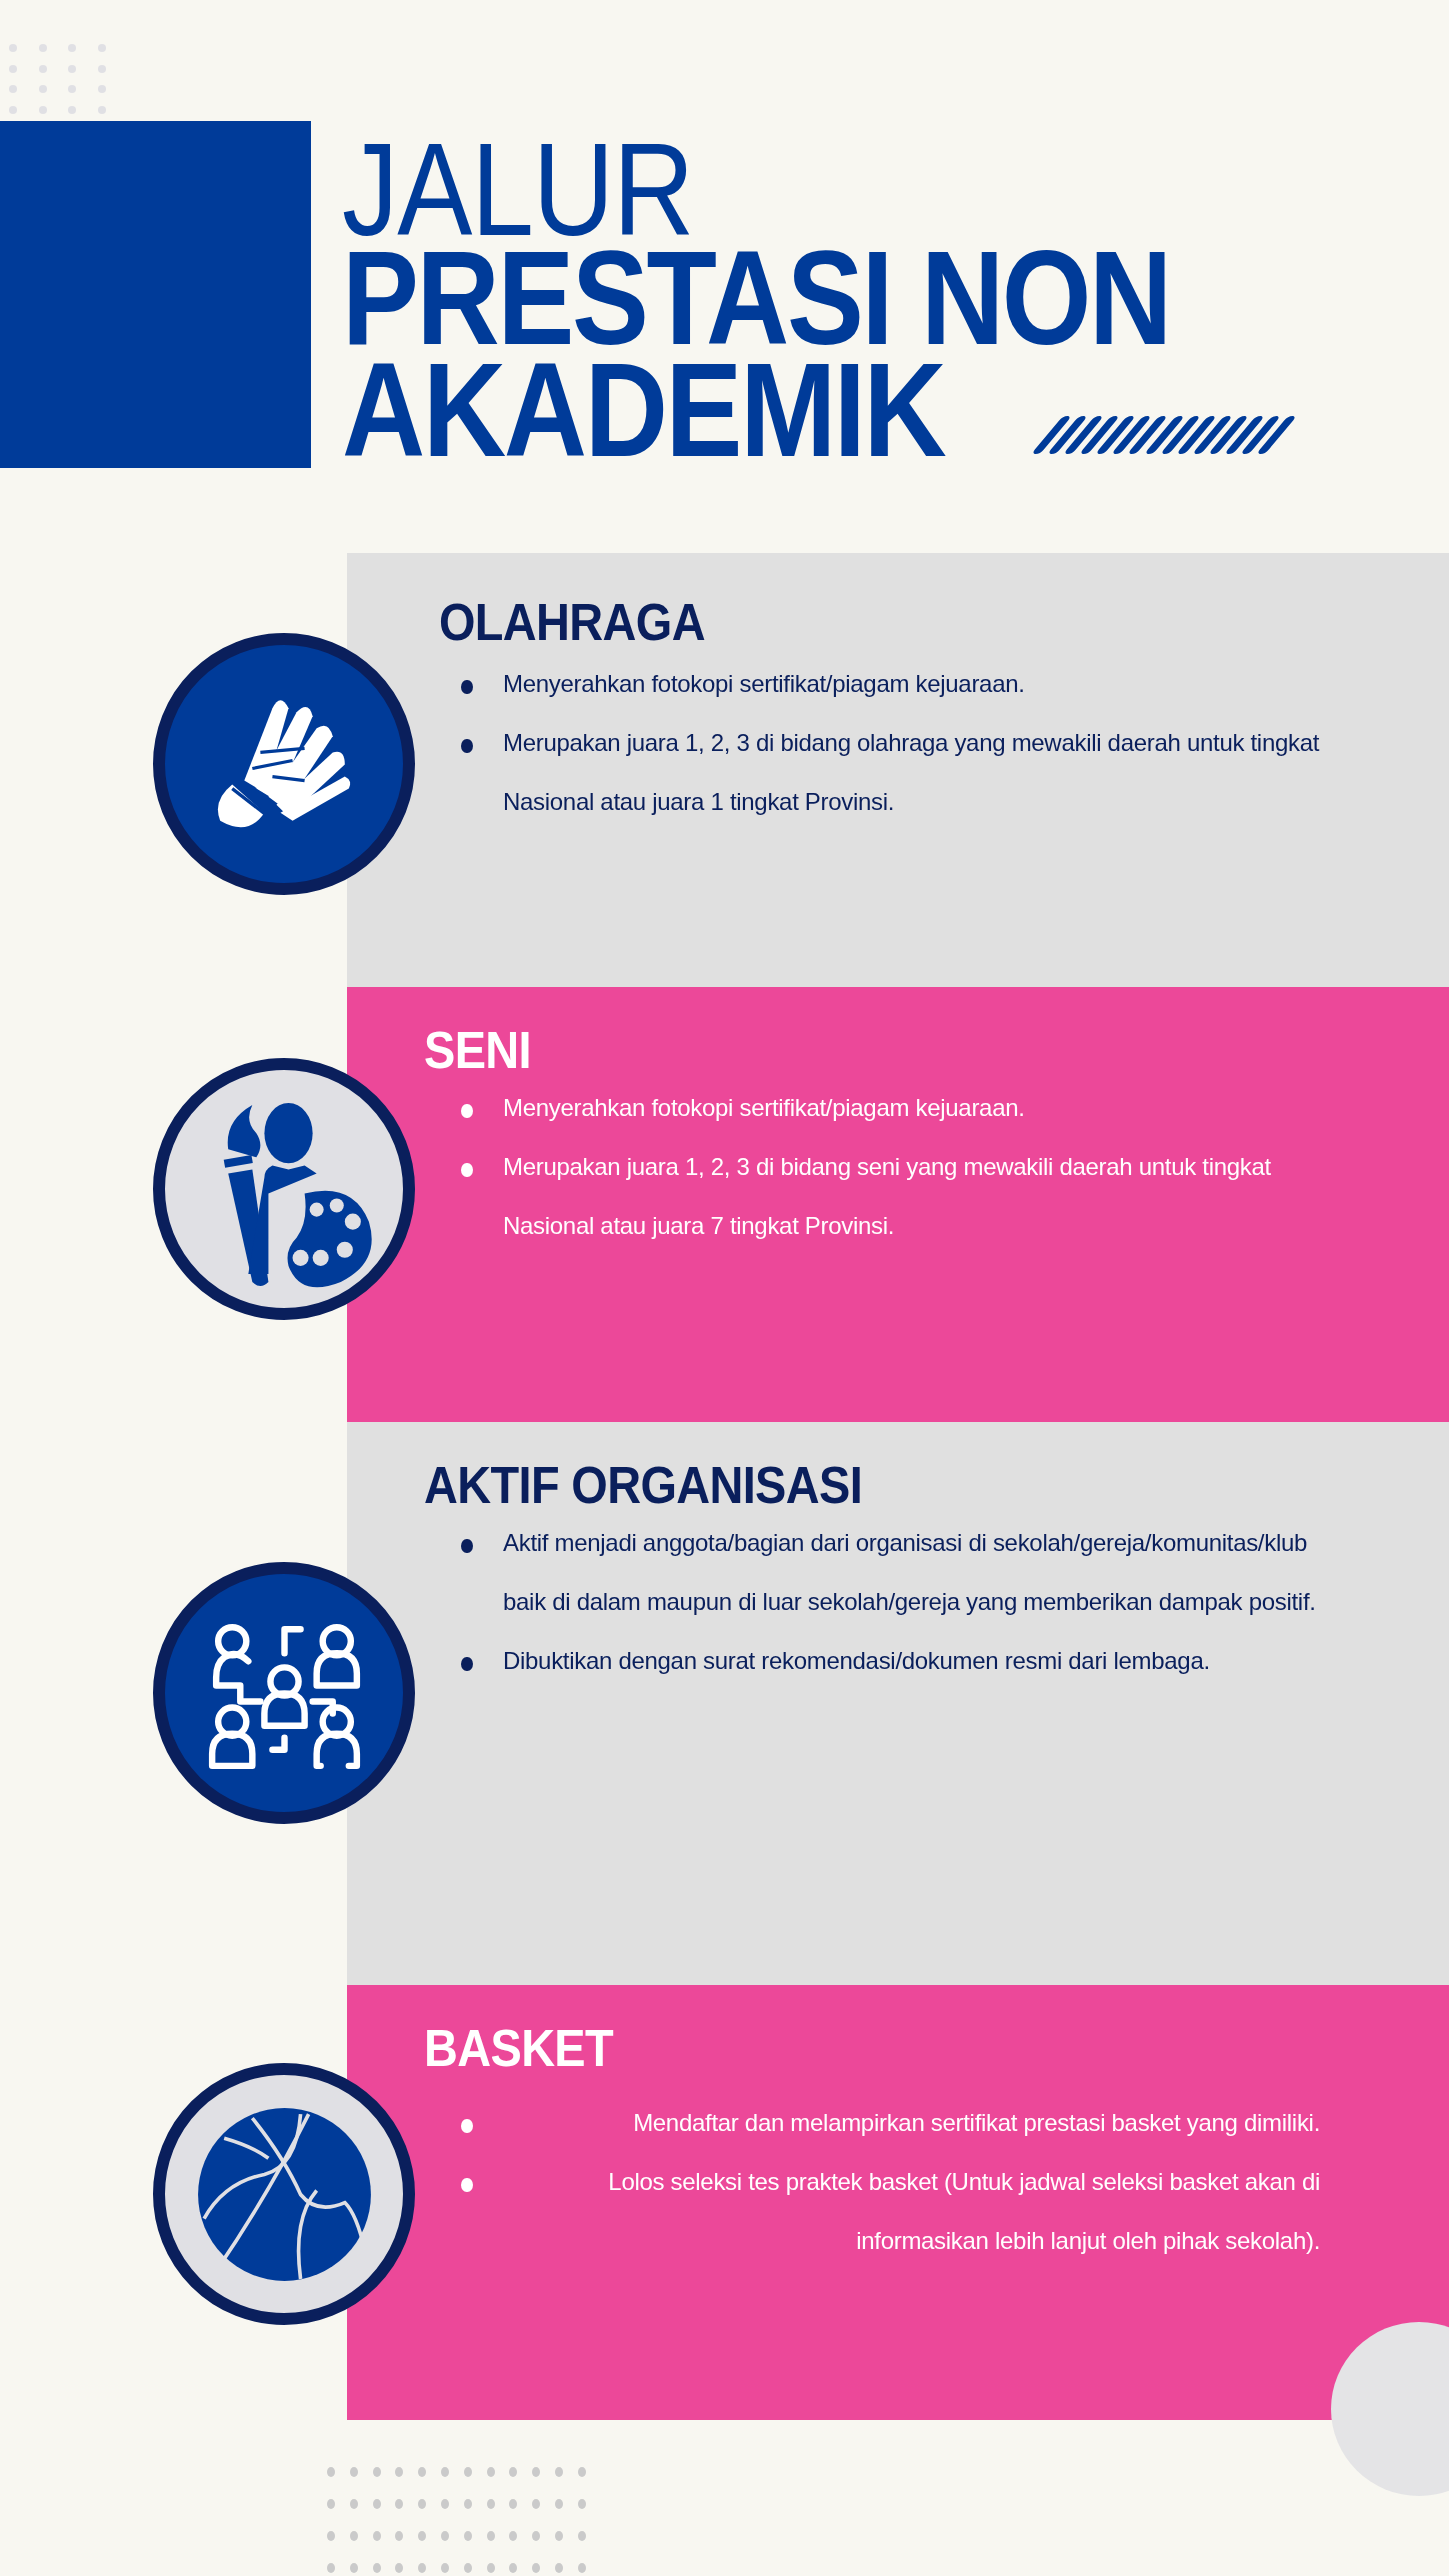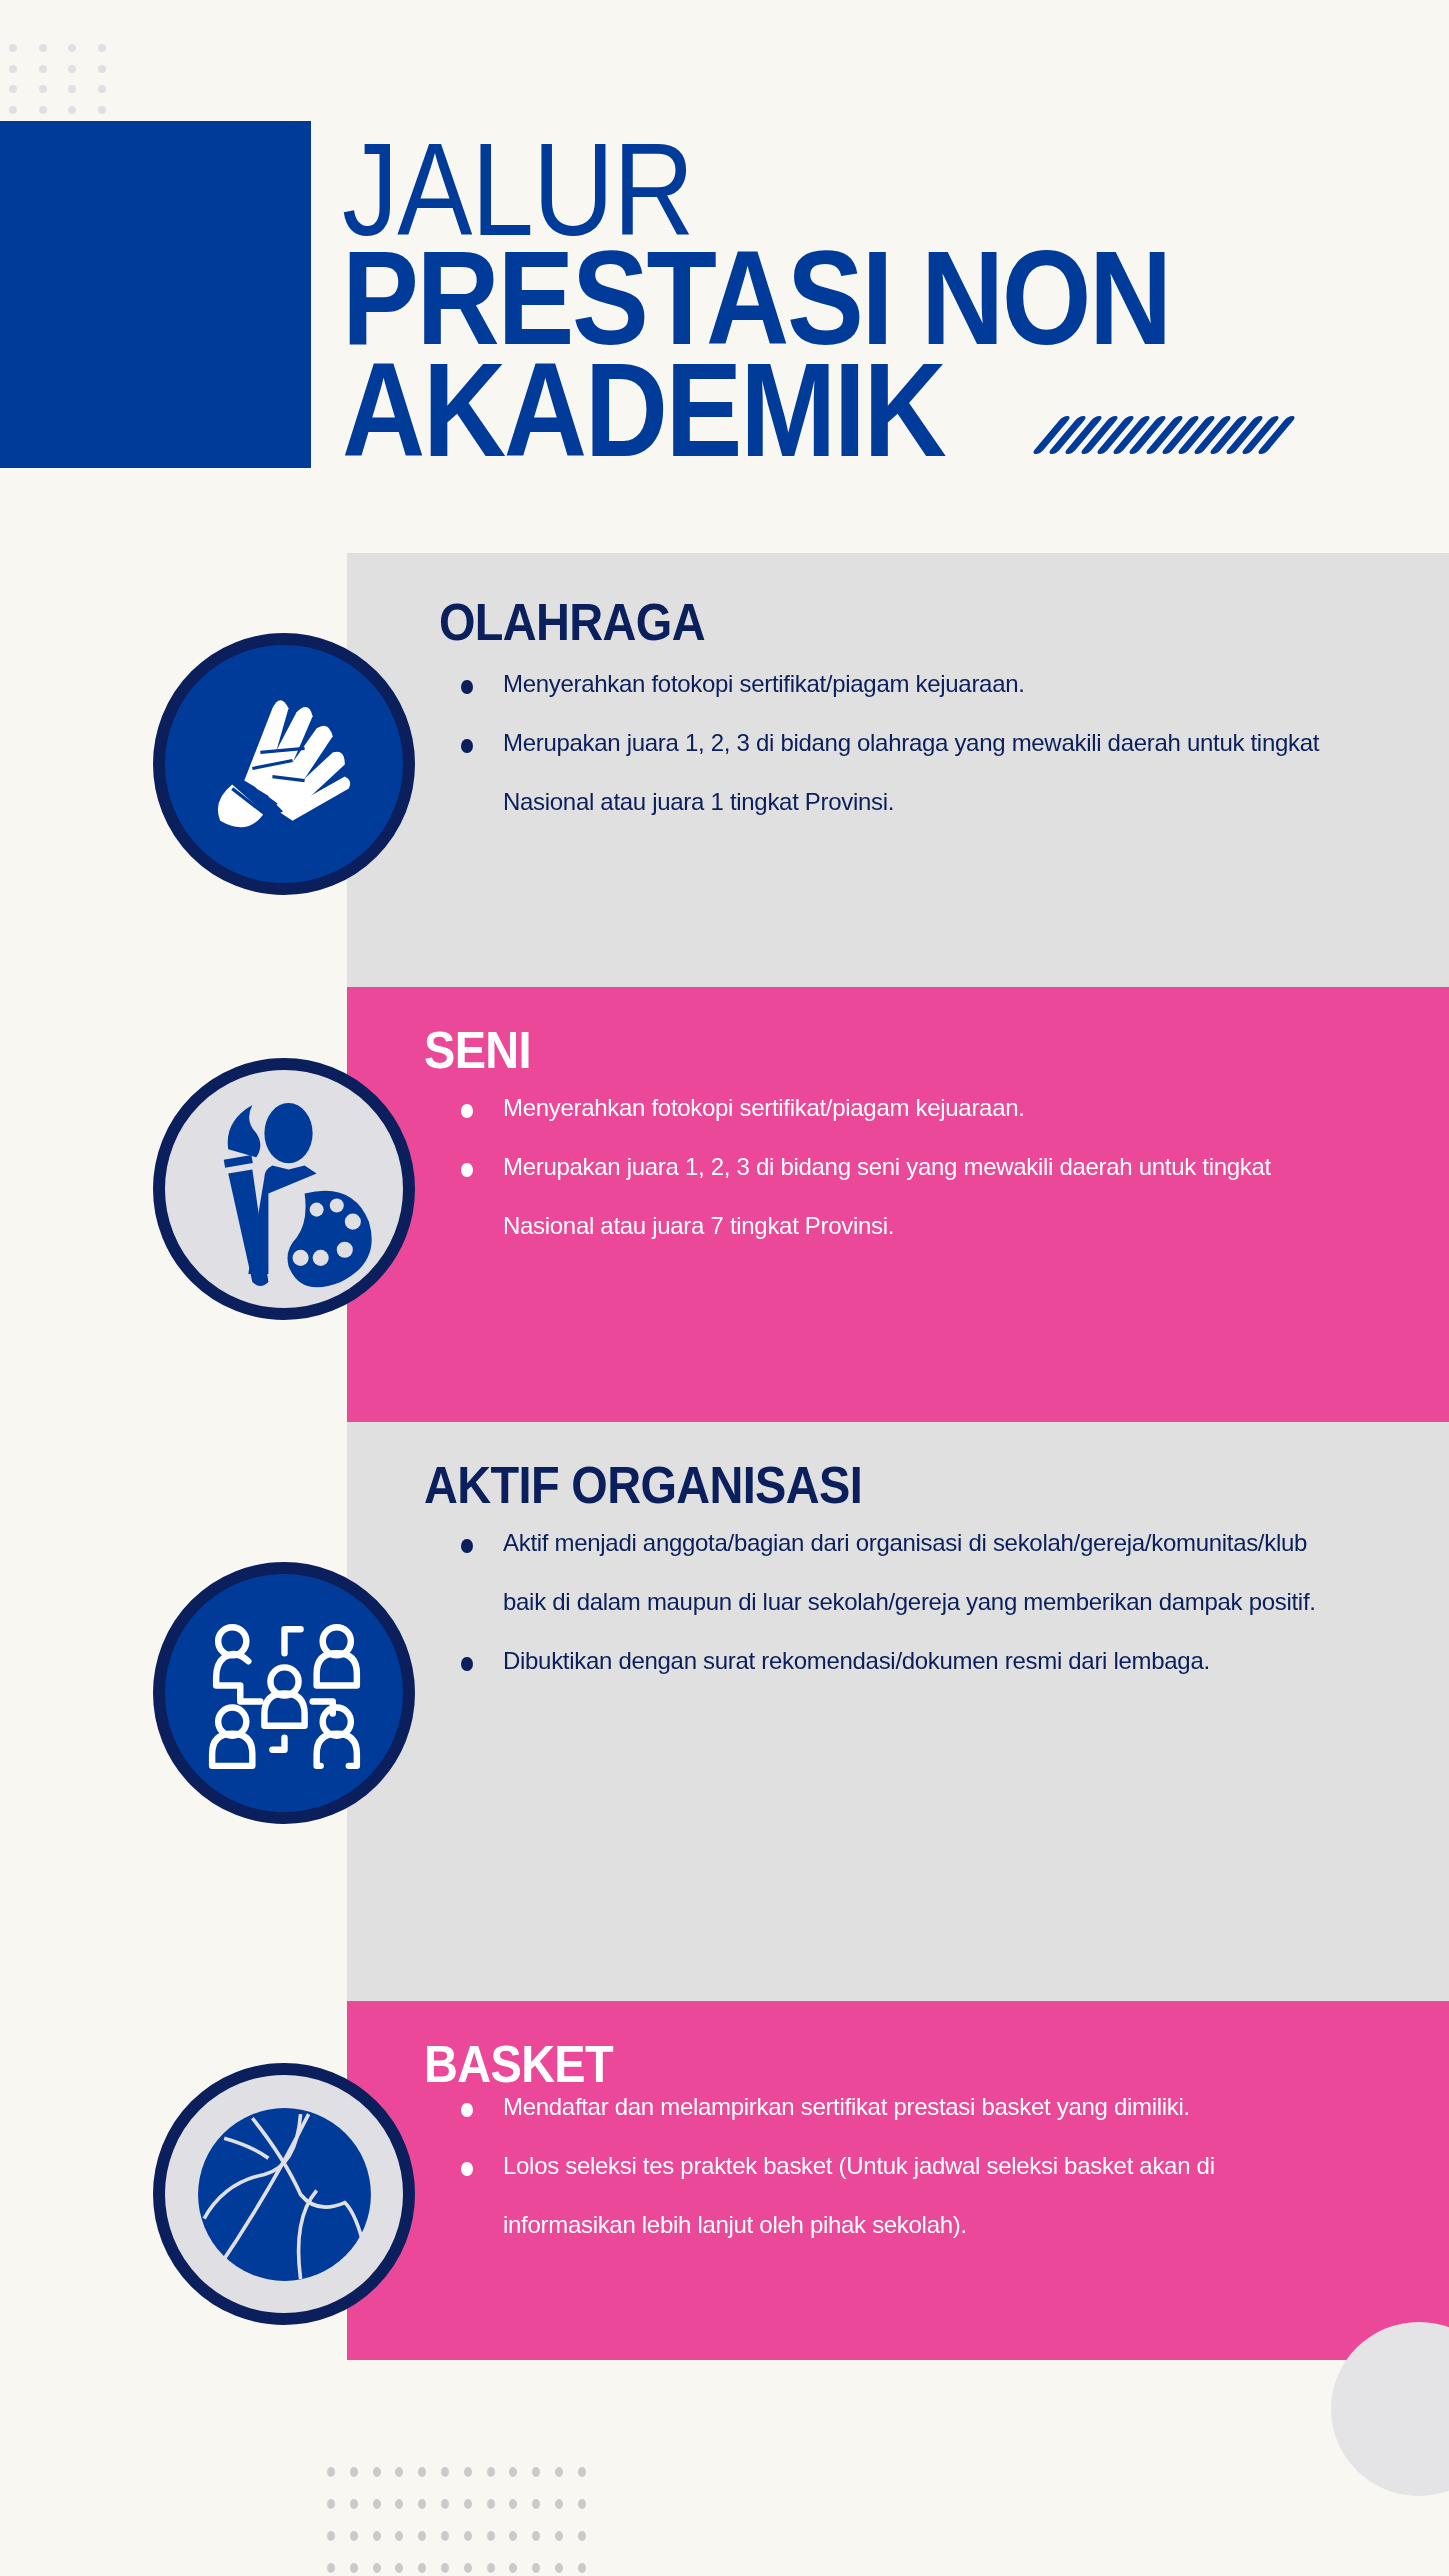--- a/index.html
+++ b/index.html
@@ -213,23 +213,23 @@
       <path d="M14 86 l0 -6 q0 -10 10 -10 q10 0 10 10 l0 6 z"></path>
       <circle cx="76" cy="64" r="7"></circle>
       <path d="M68 86 l-2 0 l0 -6 q0 -10 10 -10 q10 0 10 10 l0 6 l-4 0"></path>
       <path d="M50 30 l0 -12 l8 0"></path>
       <path d="M44 78 l6 0 l0 -6"></path>
       <path d="M64 54 l10 0 l0 6"></path>
     </g>
   </svg>
 </div>
 
-<section class="abs panel blue" style="top:1985px;height:359px;margin-top:16px;">
+<section class="abs panel blue" style="top:1985px;height:435px;">
   <h2 style="left:77px;top:34px;">BASKET</h2>
-  <ul style="left:114px;top:76px;">
+  <ul style="left:114px;top:108px;text-align:right;">
     <li>Mendaftar dan melampirkan sertifikat prestasi basket yang dimiliki.</li>
     <li>Lolos seleksi tes praktek basket (Untuk jadwal seleksi basket akan di informasikan lebih lanjut oleh pihak sekolah).</li>
   </ul>
 </section>
 <div class="abs icon-circle gray-fill" style="left:153px;top:2063px;">
   <svg viewBox="0 0 100 100">
     <circle cx="50" cy="50" r="43" fill="#003b99"></circle>
     <g fill="none" stroke="#e0e0e4" stroke-width="1.8">
       <path d="M10 62 q10 -18 30 -22 q16 -4 18 -30"></path>
       <path d="M62 10 q-20 40 -46 78"></path>

